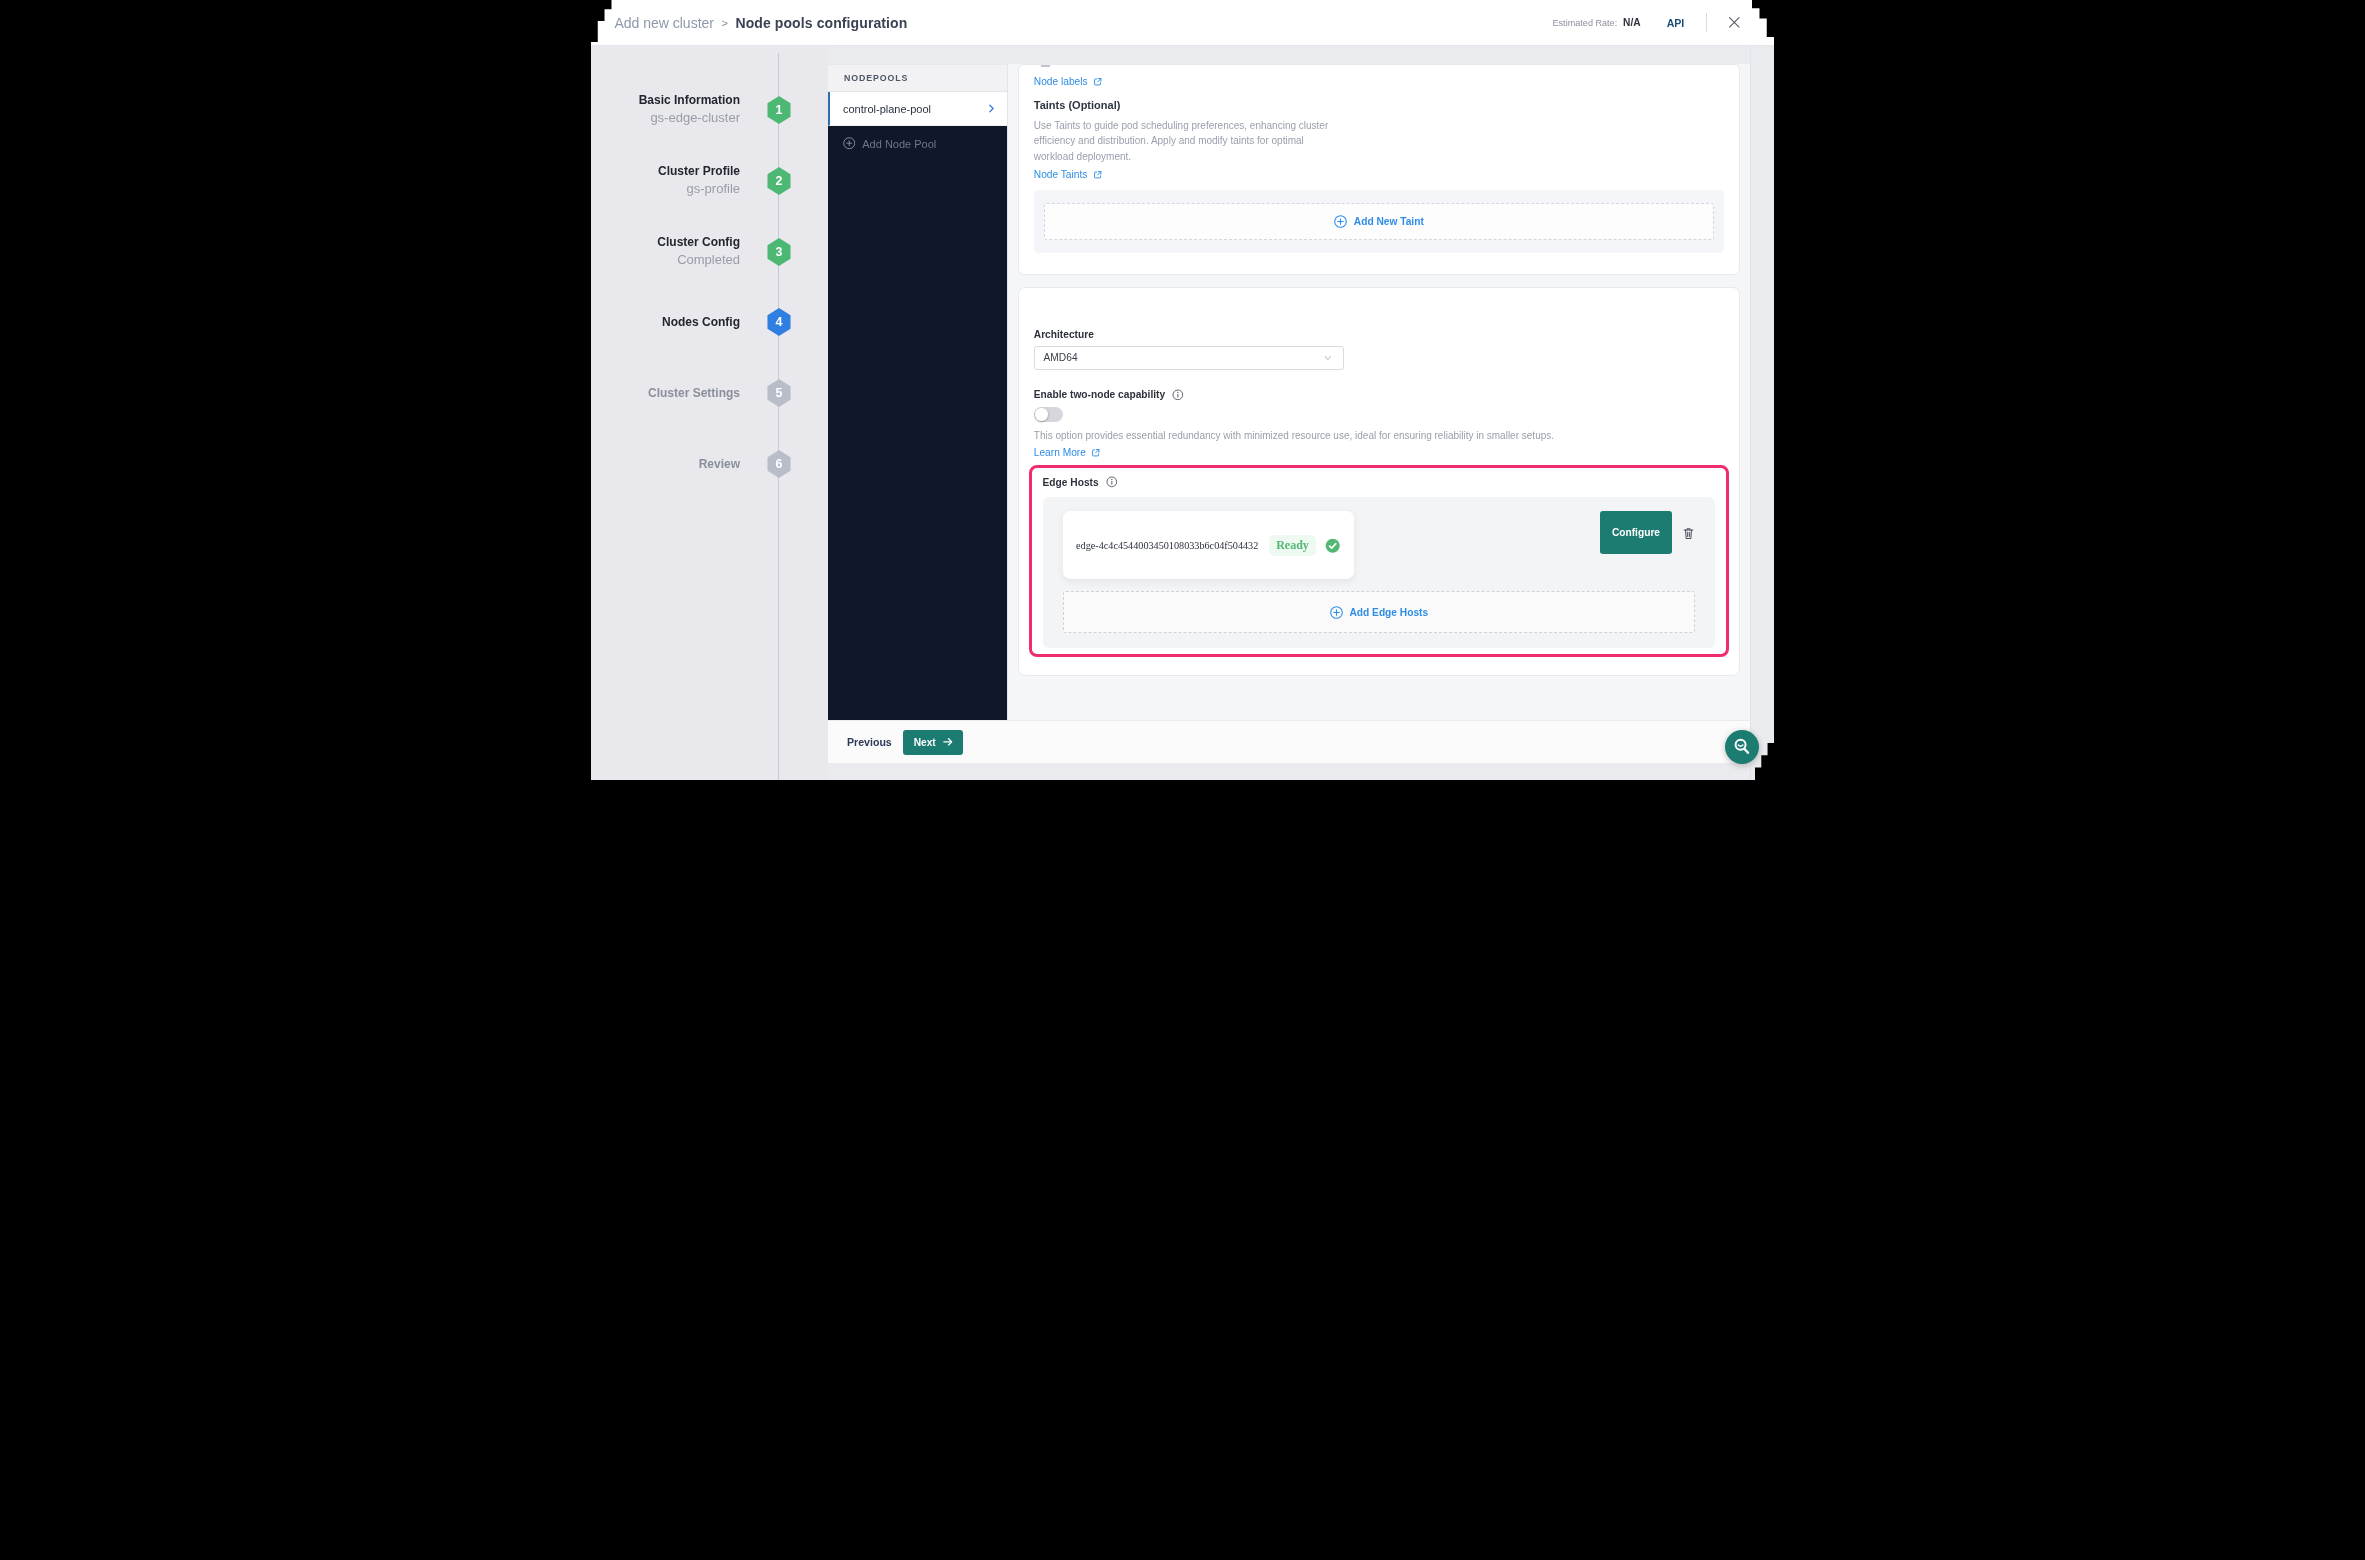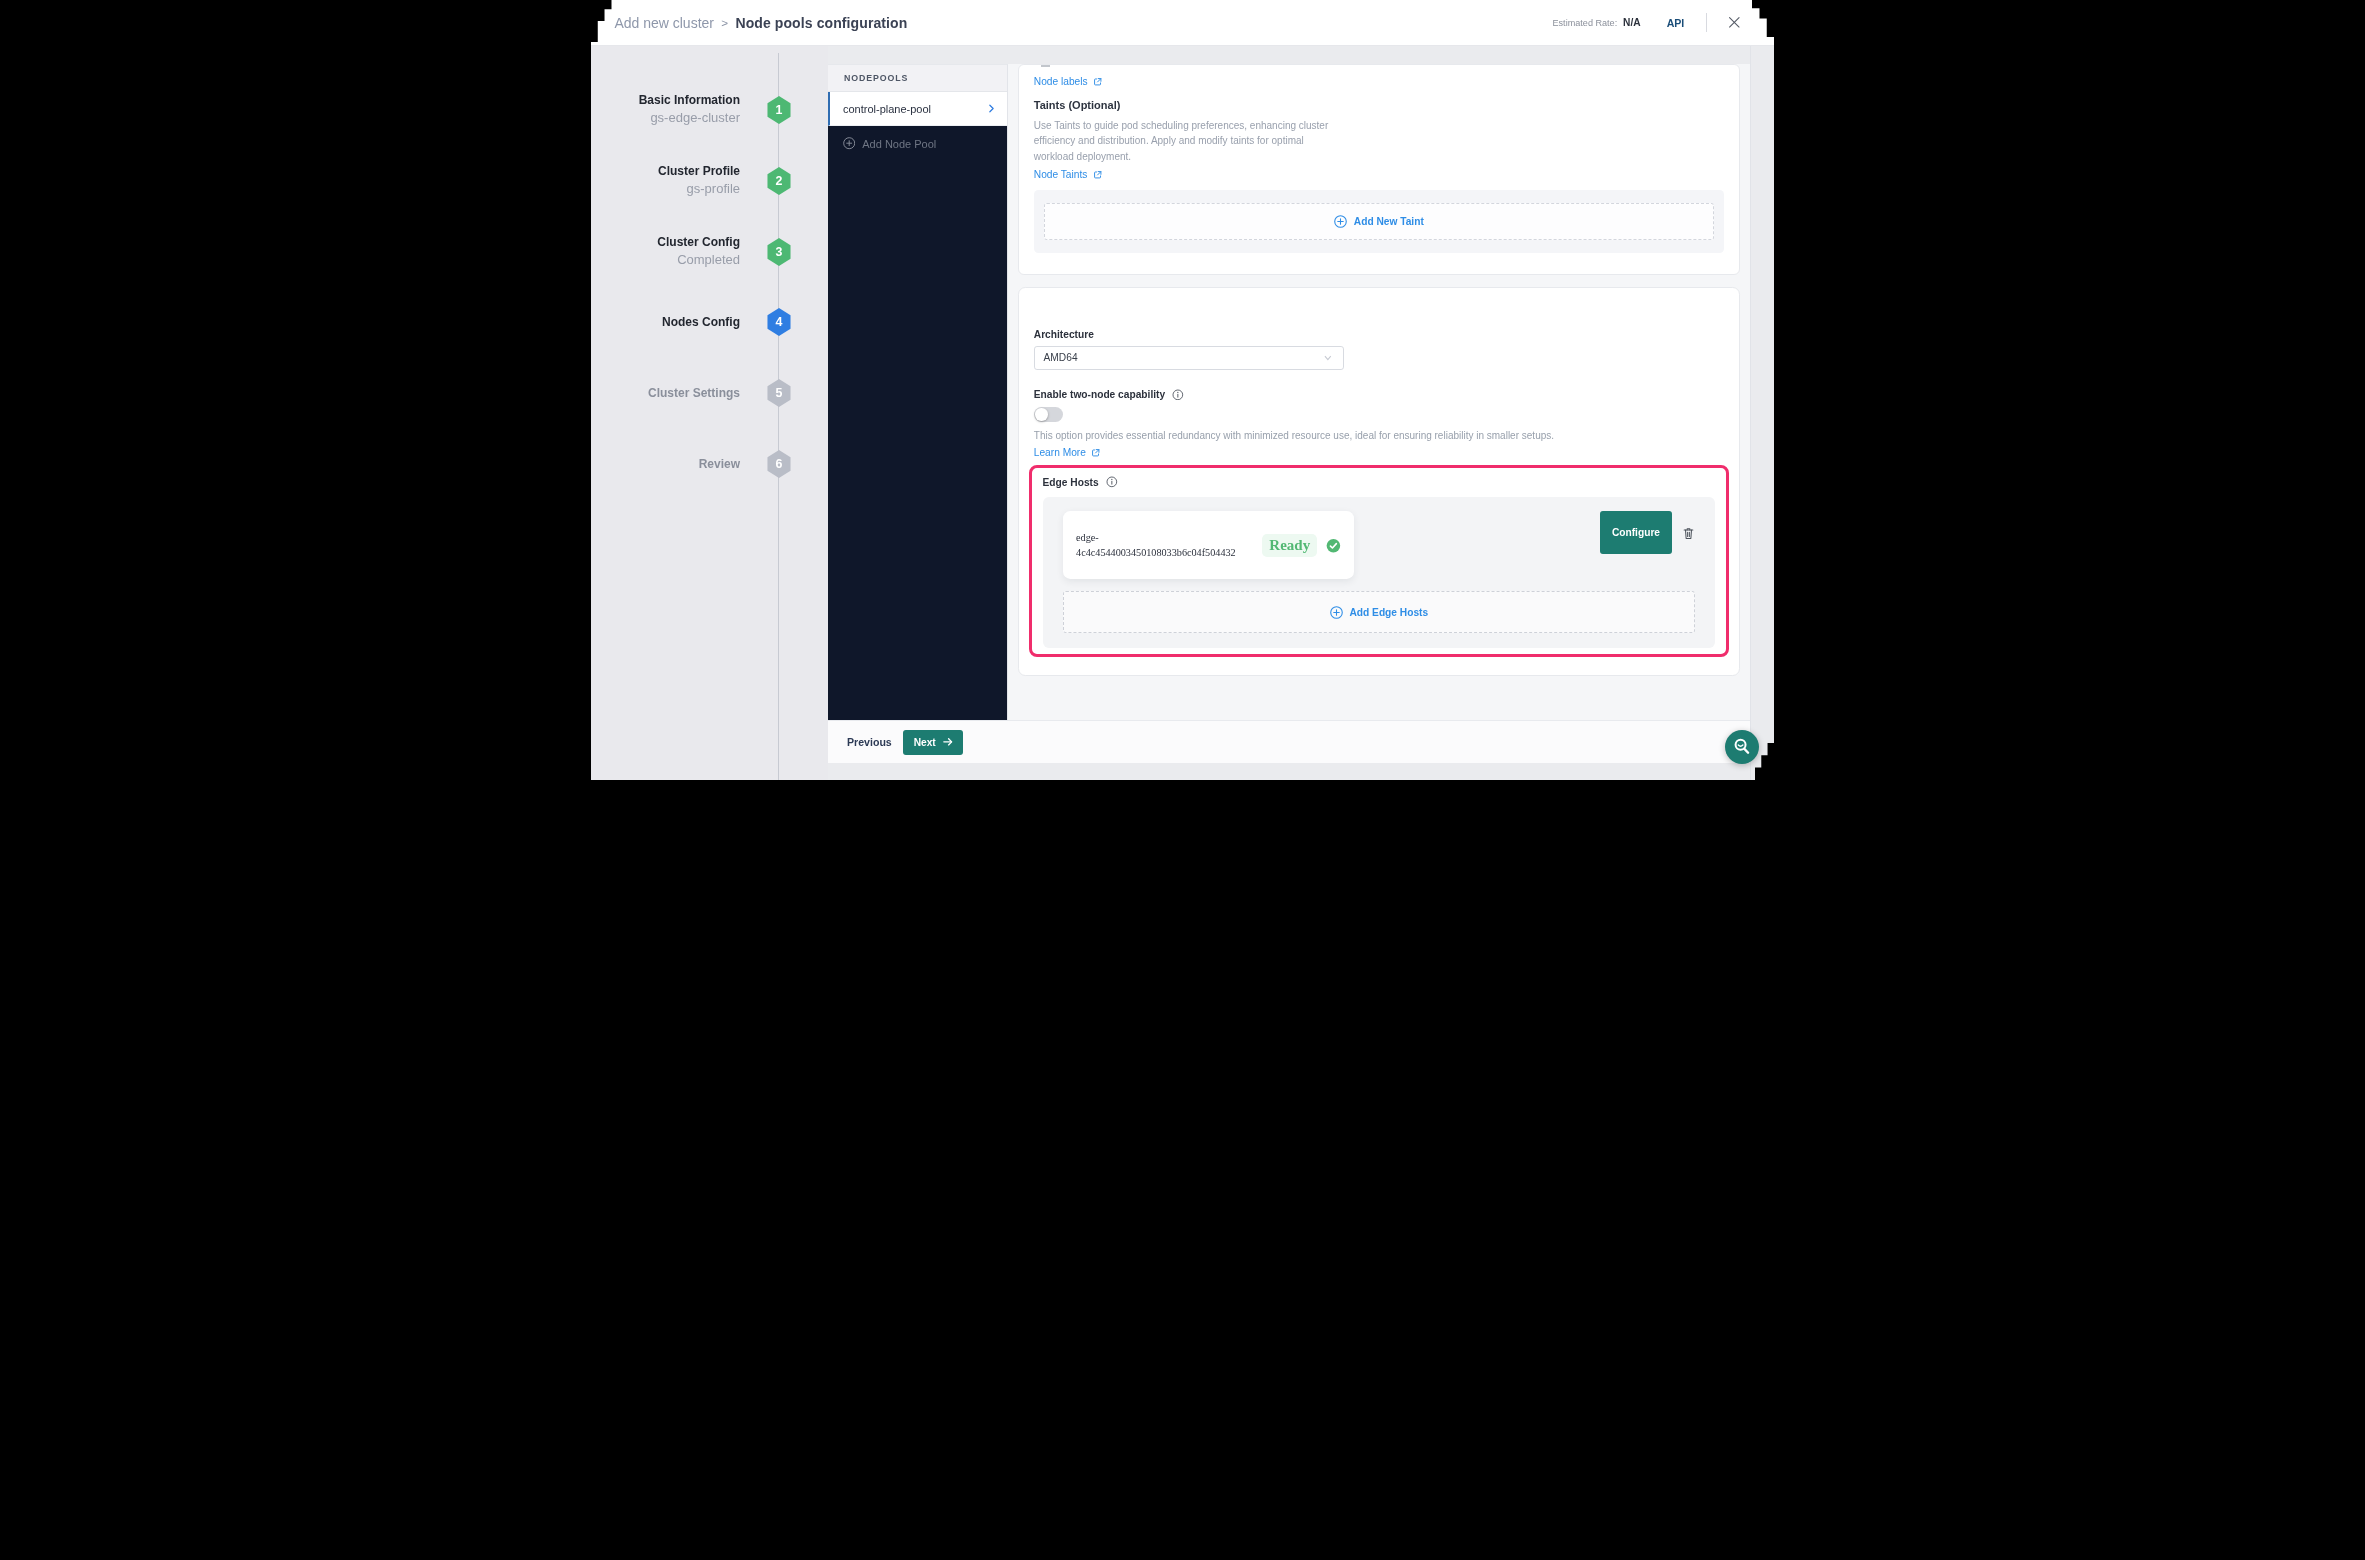--- a/index.html
+++ b/index.html
@@ -89,21 +89,21 @@
 
   .pink-box { margin:7.3px -4.4px 0; border:3.7px solid var(--highlight-pink,#f02d6c); border-radius:8px;
               padding:8px 10.2px 6.6px; }
   .eh-row { display:flex; align-items:center; gap:7.3px; }
   .eh-panel { margin-top:8.8px; background:#f3f4f6; border-radius:5.9px; padding:14.6px 20.5px 14.6px; }
   .host-row { display:flex; justify-content:space-between; align-items:flex-start; }
   .host-card { width:291px; min-height:68px; background:#fff; border-radius:7.3px;
                box-shadow:0 2.2px 7.3px rgba(40,50,60,.08); padding:11px 13px;
                display:flex; align-items:center; gap:8.8px;font-family:Liberation Serif, serif; }
   .host-name { width:184px; font-size:10.2px; color:#2b303c; line-height:1.5; overflow-wrap:anywhere; }
-  .ready-badge { font-size:15px; font-weight:600; color:var(--ready-green,#52b873);
+  .ready-badge { font-size:12px; font-weight:600; color:var(--ready-green,#52b873);
                  background:var(--ready-badge-bg,#edf9f1); padding:2.9px 7.3px; border-radius:5.1px; }
   .host-actions { display:flex; align-items:center; gap:9.5px; }
   .btn-teal { background:var(--accent-teal,#1d7c71); color:#fff; border:none; border-radius:2.9px;
               font-size:10.2px; font-weight:600; font-family:inherit; cursor:pointer; }
   .configure-btn { height:43px; padding:0 12.4px; }
   .trash-btn { display:flex; cursor:pointer; }
   .dashed-box2 { margin-top:11.7px; height:42px; border:1.5px dashed #ced1d8; border-radius:2.9px;
                  background:rgba(255,255,255,.55); display:flex; align-items:center; justify-content:center;
                  gap:6.6px; color:var(--link-blue,#2e8de6); font-size:10.2px; font-weight:600; cursor:pointer; }
 

